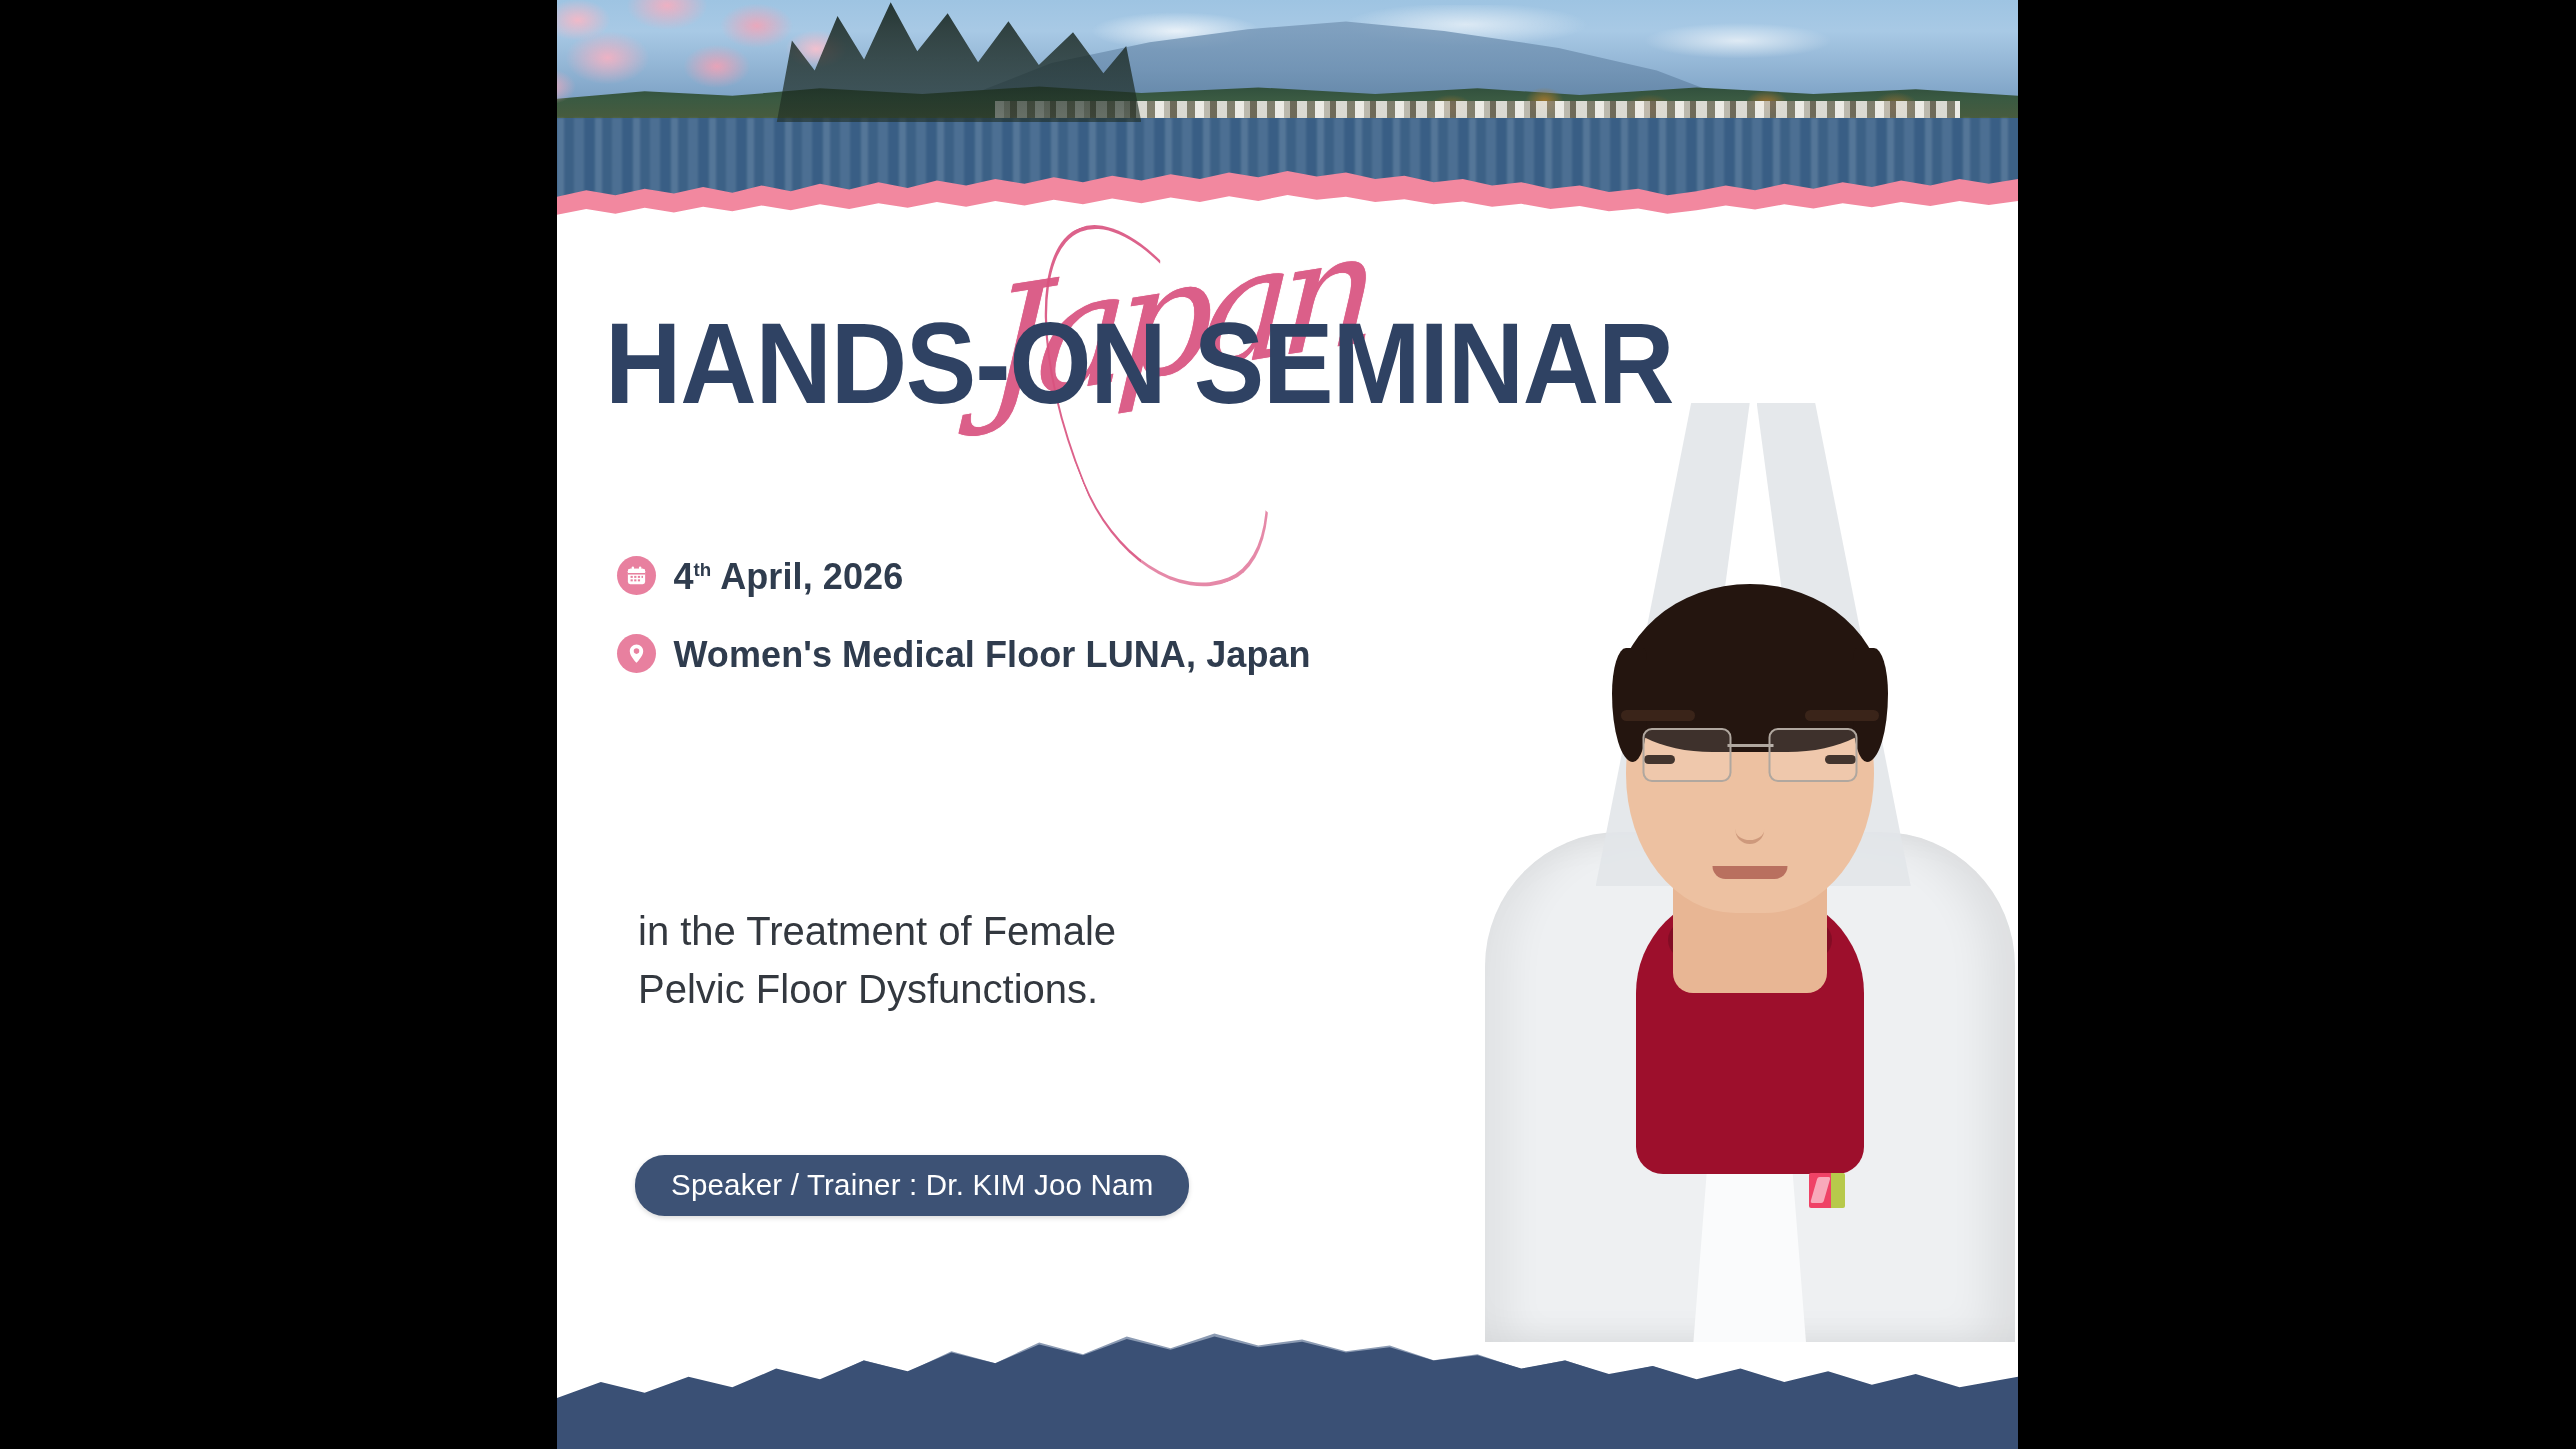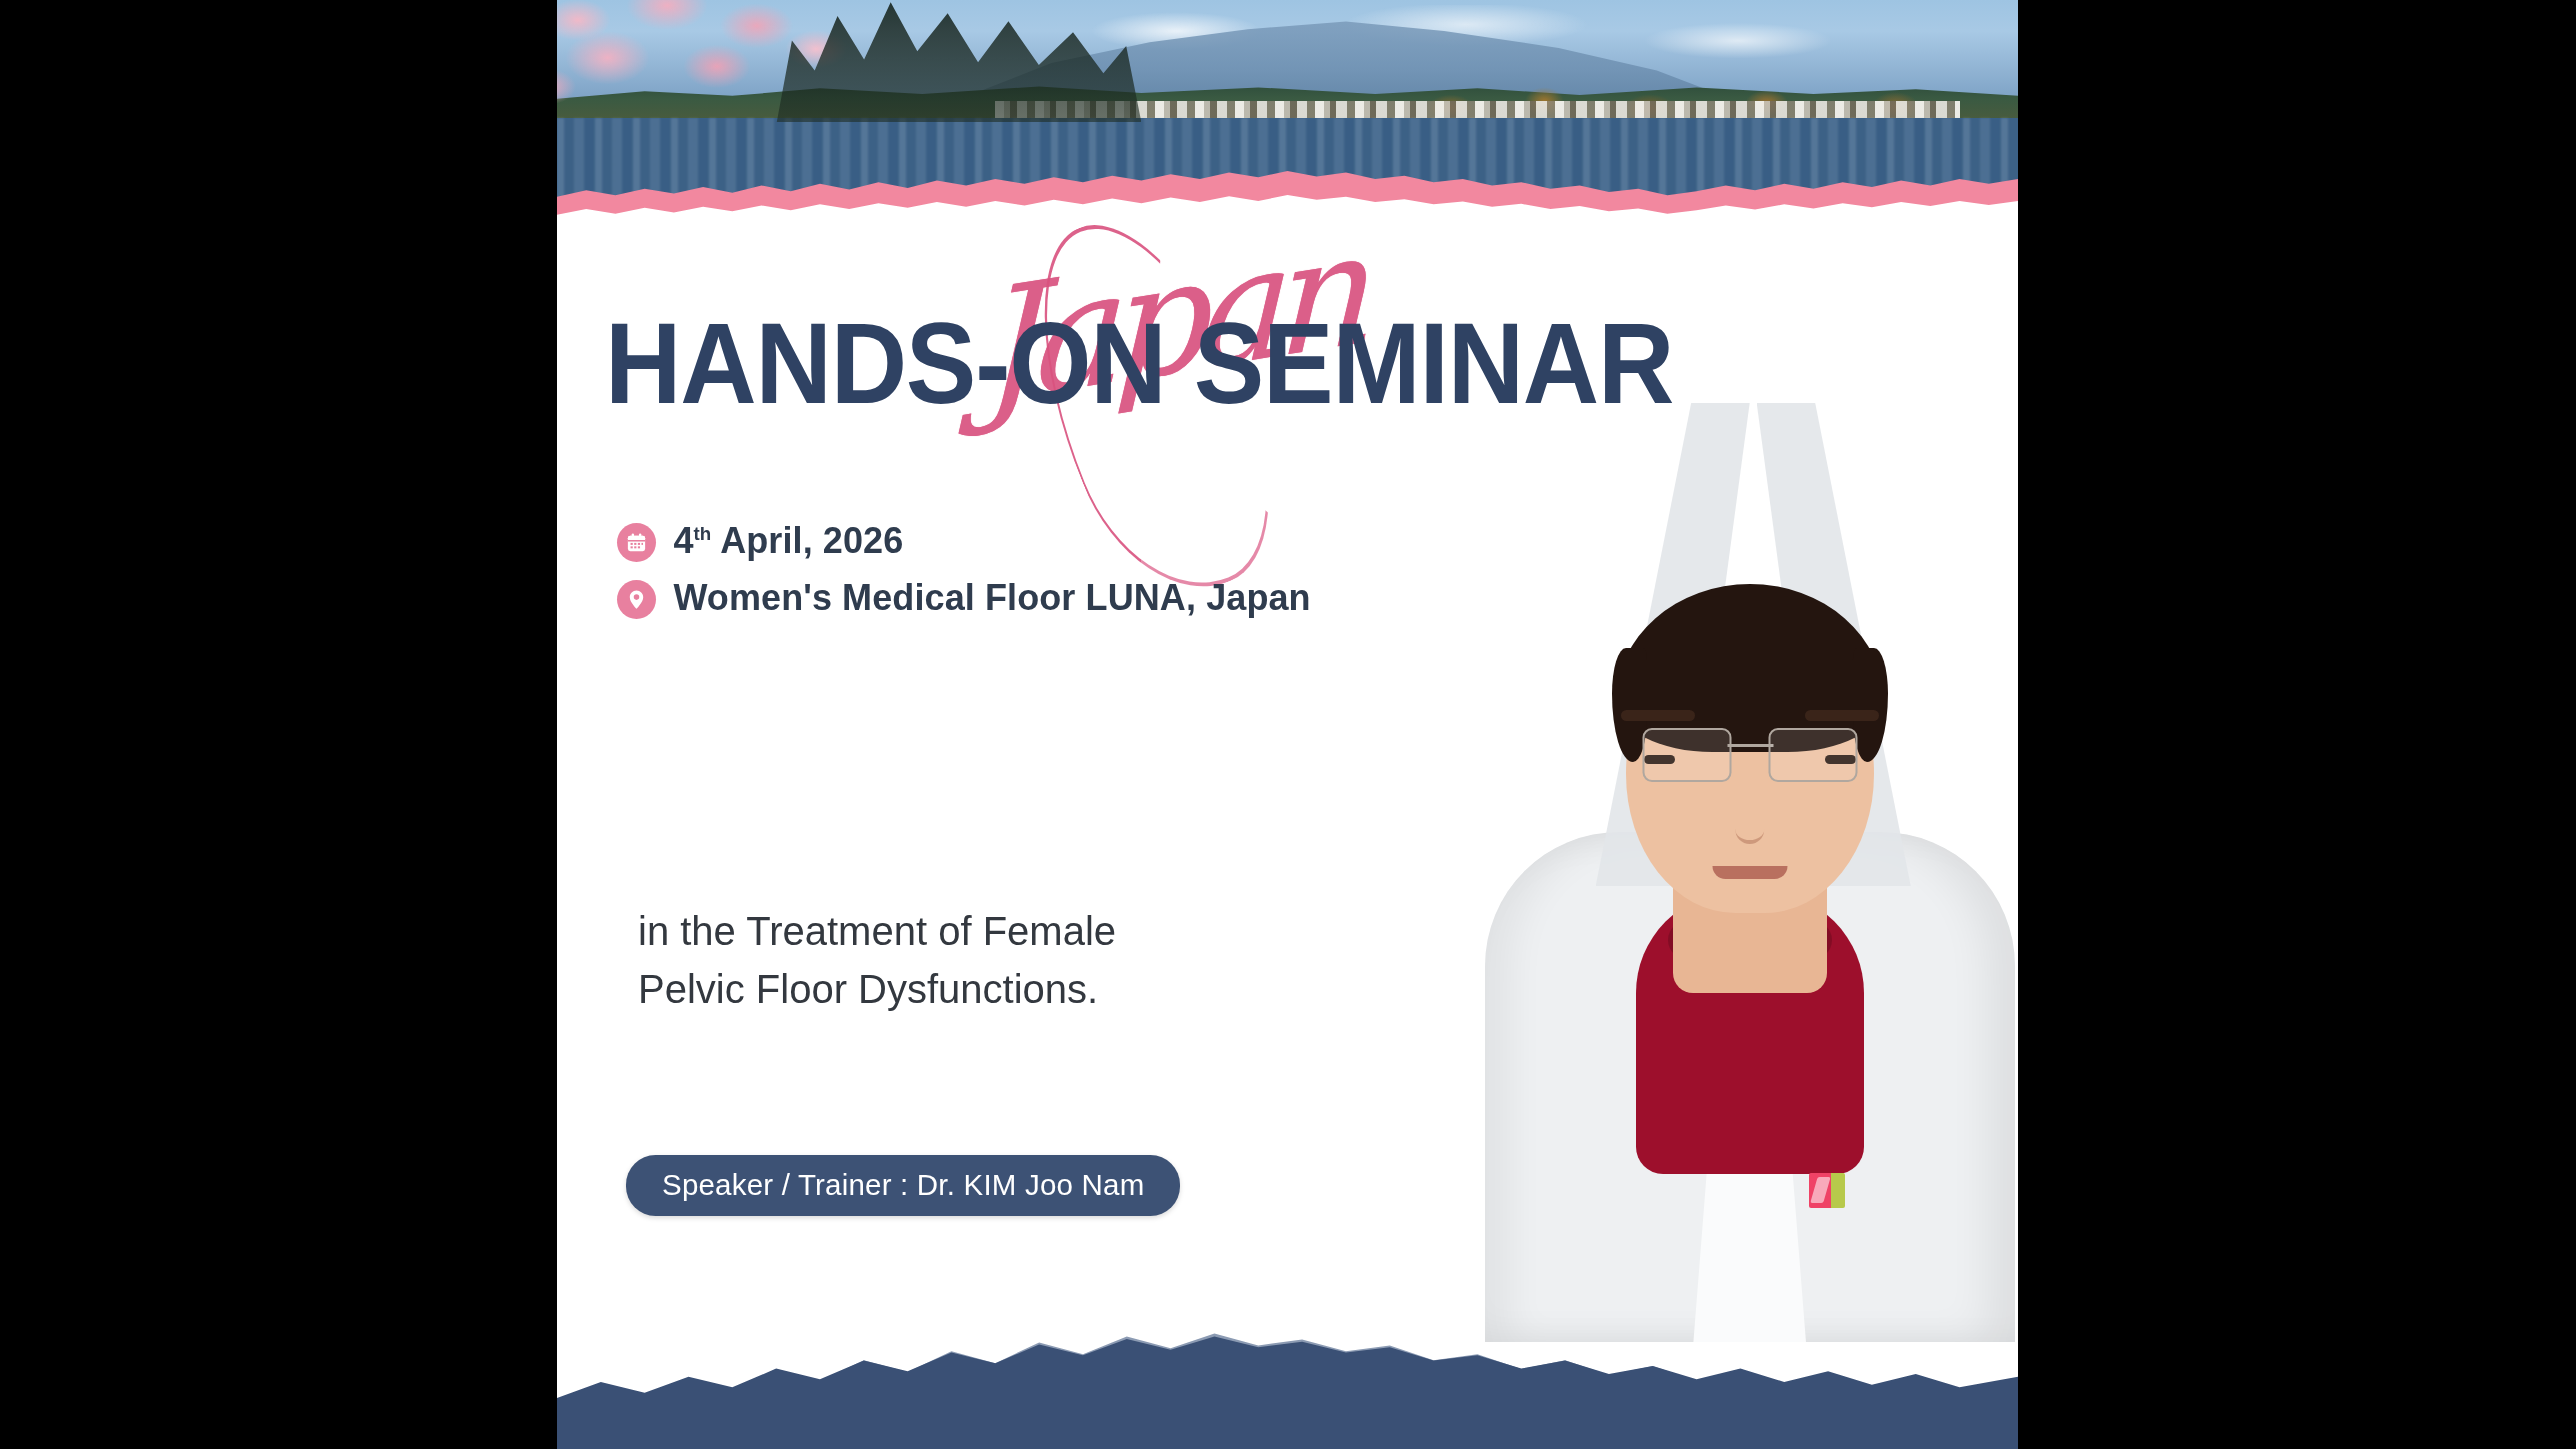--- a/index.html
+++ b/index.html
@@ -142,21 +142,21 @@
     position:absolute;left:48px;top:38px;
     font-family:"Liberation Sans","DejaVu Sans",sans-serif;
     font-weight:700;font-size:115px;line-height:1;
     color:#2f4263;letter-spacing:-1.3px;
     transform:scaleX(.92);transform-origin:left center;
     white-space:nowrap;
   }
 
   
   .info{position:absolute;left:60px;top:520px;}
-  .info-row{display:flex;align-items:flex-end;margin-bottom:14.8px;}
+  .info-row{display:flex;align-items:flex-start;margin-bottom:14.8px;margin-top:36px;}
   .ic{
     width:39px;height:39px;border-radius:50%;
     background:#e8809f;display:flex;align-items:center;justify-content:center;
     margin-right:17.4px;flex:0 0 auto;
   }
   .ic svg{display:block;}
   .info-txt{
     font-size:36px;font-weight:700;color:#2f3c4e;
     letter-spacing:0.1px;white-space:nowrap;
   }
@@ -184,21 +184,21 @@
     font-size:46px;font-weight:700;color:#1d2127;line-height:1.12;
     letter-spacing:-0.3px;white-space:nowrap;
   }
   .lt-sub{
     font-size:40px;font-weight:400;color:#33383f;line-height:1.28;
     margin-top:6.7px;
   }
 
   
   .speaker{
-    position:absolute;left:69px;top:1155px;
+    position:absolute;left:78px;top:1155px;
     background:#3d5275;border-radius:29.5px;
     padding:13.4px 36px;display:inline-block;
     box-shadow:0 2px 5.4px rgba(0,0,0,.15);
   }
   .speaker-txt{
     color:#ffffff;font-size:29.5px;font-weight:400;letter-spacing:0.2px;
     white-space:nowrap;
   }
 
   

